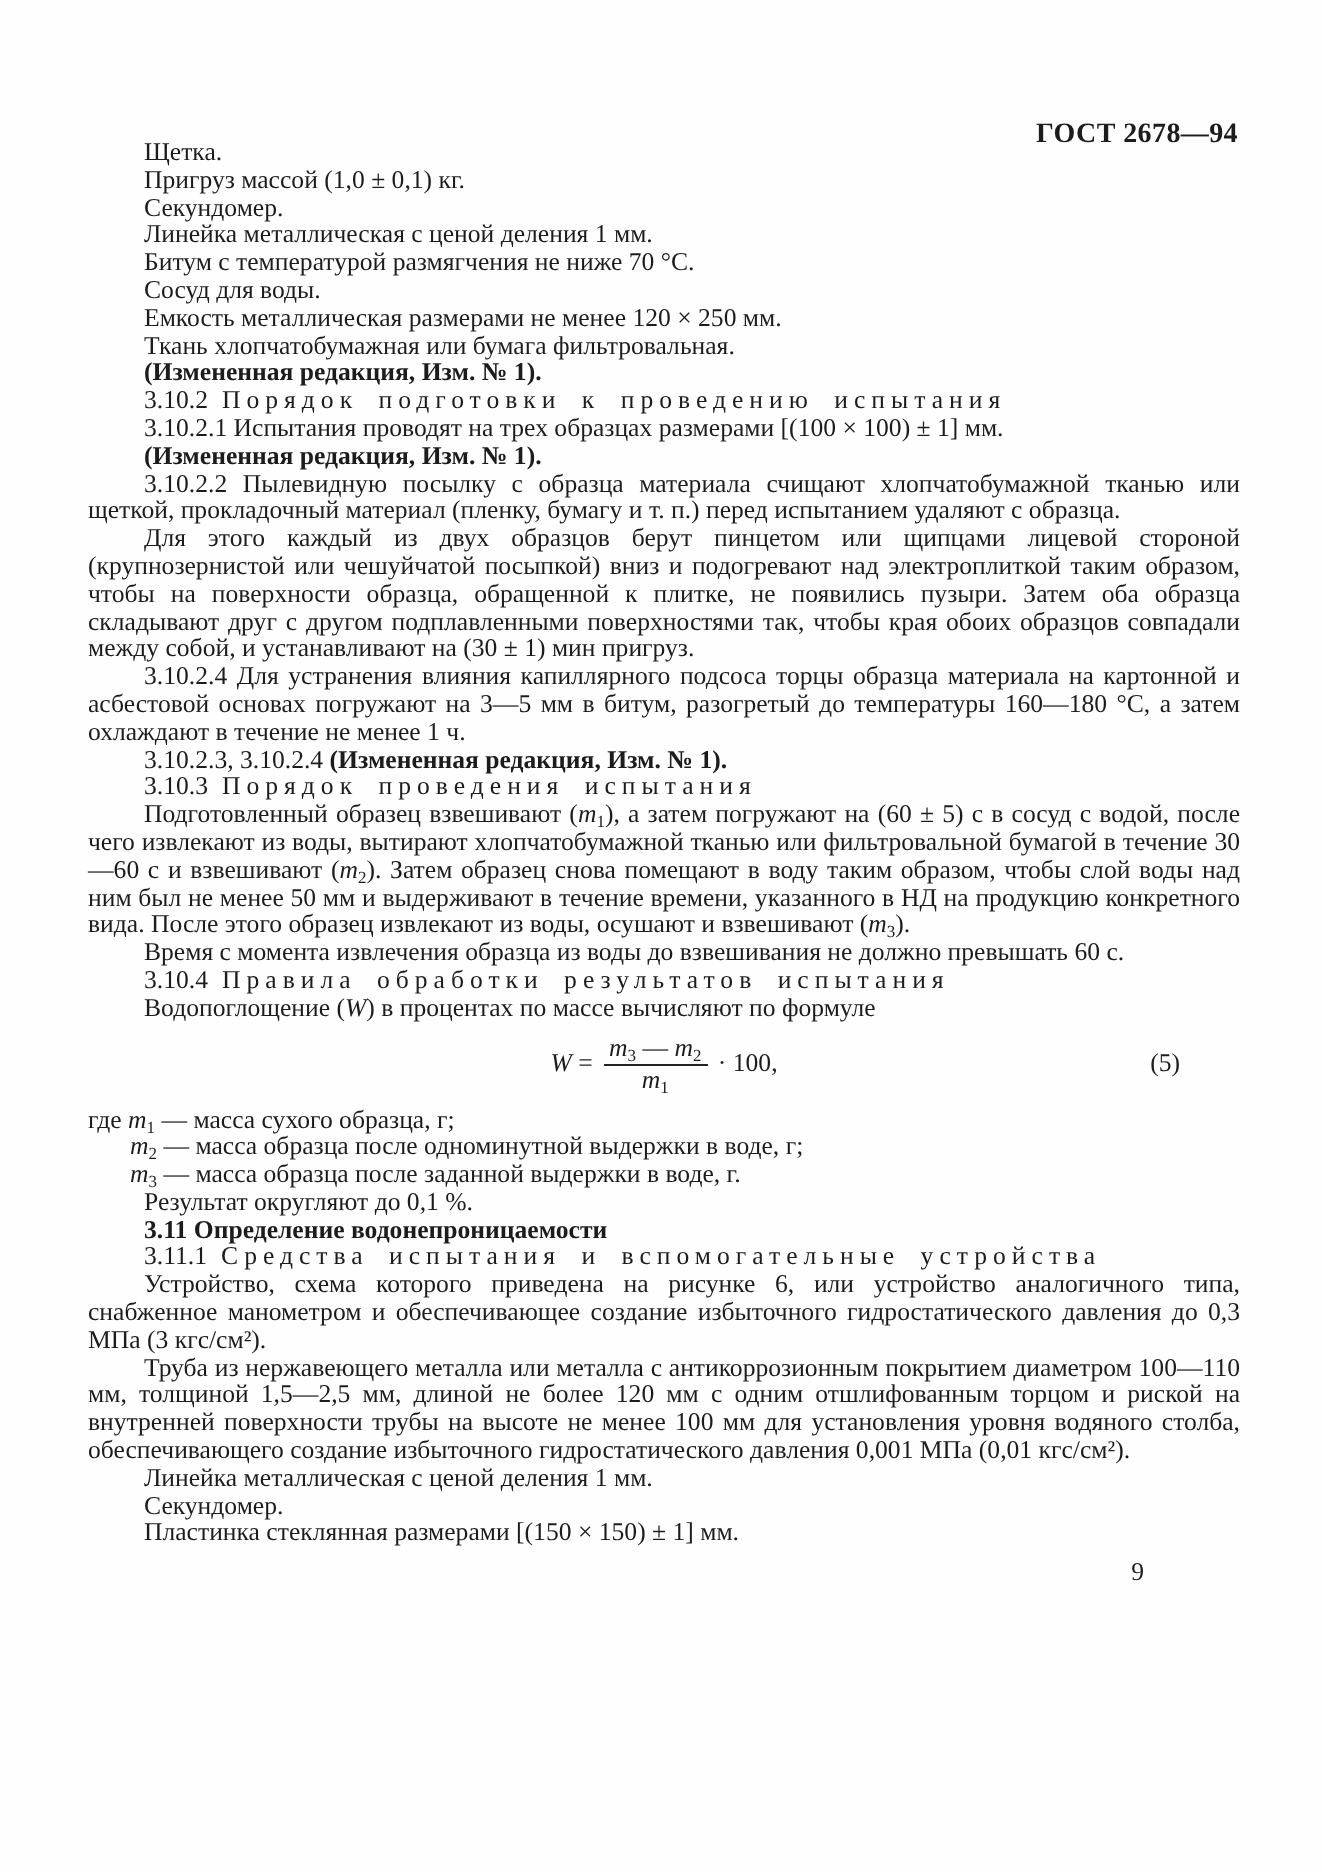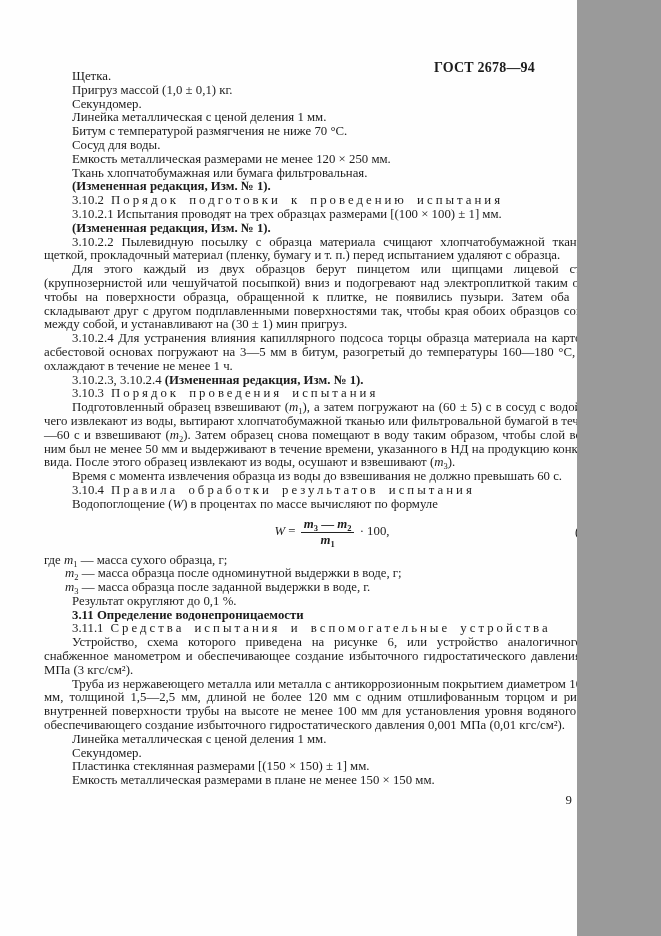--- a/index.html
+++ b/index.html
@@ -1,19 +1,19 @@
 <!DOCTYPE html>
 <html lang="ru"><head>
 <meta charset="utf-8">
 <style>
   html,body{margin:0;padding:0;}
   body{background:#9a9a9a;}
   .page{
     position:relative;
-    width:577px;height:936px;
+    width:661px;height:936px;
     background:#fefefe;
     font-family:"Liberation Serif","DejaVu Serif",serif;
     color:#1c1c1c;
     overflow:hidden;
   }
   .doc-header{
     position:absolute;top:60px;right:42px;
     font-size:14px;font-weight:bold;
     letter-spacing:.2px;
   }
@@ -38,21 +38,21 @@
   i{font-style:italic;}
   .formula-line{
     position:relative;
     margin:6px 0 7px;
     text-align:center;
     line-height:13px;
   }
   .f-expr{display:inline-block;}
   .frac{
     display:inline-block;vertical-align:middle;
-    margin:0 2px;font-weight:bold;
+    margin:0 2px;
   }
   .frac .fnum{display:block;border-bottom:1px solid #222;padding:0 3px 1px;}
   .frac .fden{display:block;padding-top:1px;}
   .f-eqno{
     position:absolute;right:30px;top:50%;
     transform:translateY(-50%);
   }
   .page-number{
     margin-top:6px;
     padding-right:48px;
@@ -93,16 +93,15 @@
       <p class="para where-item"><i>m</i><sub>2</sub> — масса образца после одноминутной выдержки в воде, г;</p>
       <p class="para where-item"><i>m</i><sub>3</sub> — масса образца после заданной выдержки в воде, г.</p>
       <p class="para body">Результат округляют до 0,1 %.</p>
       <p class="para heading-bold">3.11 Определение водонепроницаемости</p>
       <p class="para heading-spaced"><span class="num">3.11.1</span><span class="sp">Средства испытания и вспомогательные устройства</span></p>
       <p class="para body">Устройство, схема которого приведена на рисунке 6, или устройство аналогичного типа, снабженное манометром и обеспечивающее создание избыточного гидростатического давления до 0,3 МПа (3 кгс/см²).</p>
       <p class="para body">Труба из нержавеющего металла или металла с антикоррозионным покрытием диаметром 100—110 мм, толщиной 1,5—2,5 мм, длиной не более 120 мм с одним отшлифованным торцом и риской на внутренней поверхности трубы на высоте не менее 100 мм для установления уровня водяного столба, обеспечивающего создание избыточного гидростатического давления 0,001 МПа (0,01 кгс/см²).</p>
       <p class="para body">Линейка металлическая с ценой деления 1 мм.</p>
       <p class="para body">Секундомер.</p>
       <p class="para body">Пластинка стеклянная размерами [(150 × 150) ± 1] мм.</p>
-      <p class="para body">Емкость металлическая размерами в плане не менее 150 × 150 мм.</p>
       <div class="para page-number">9</div>
     </div>
 </div>
 
 </body></html>

